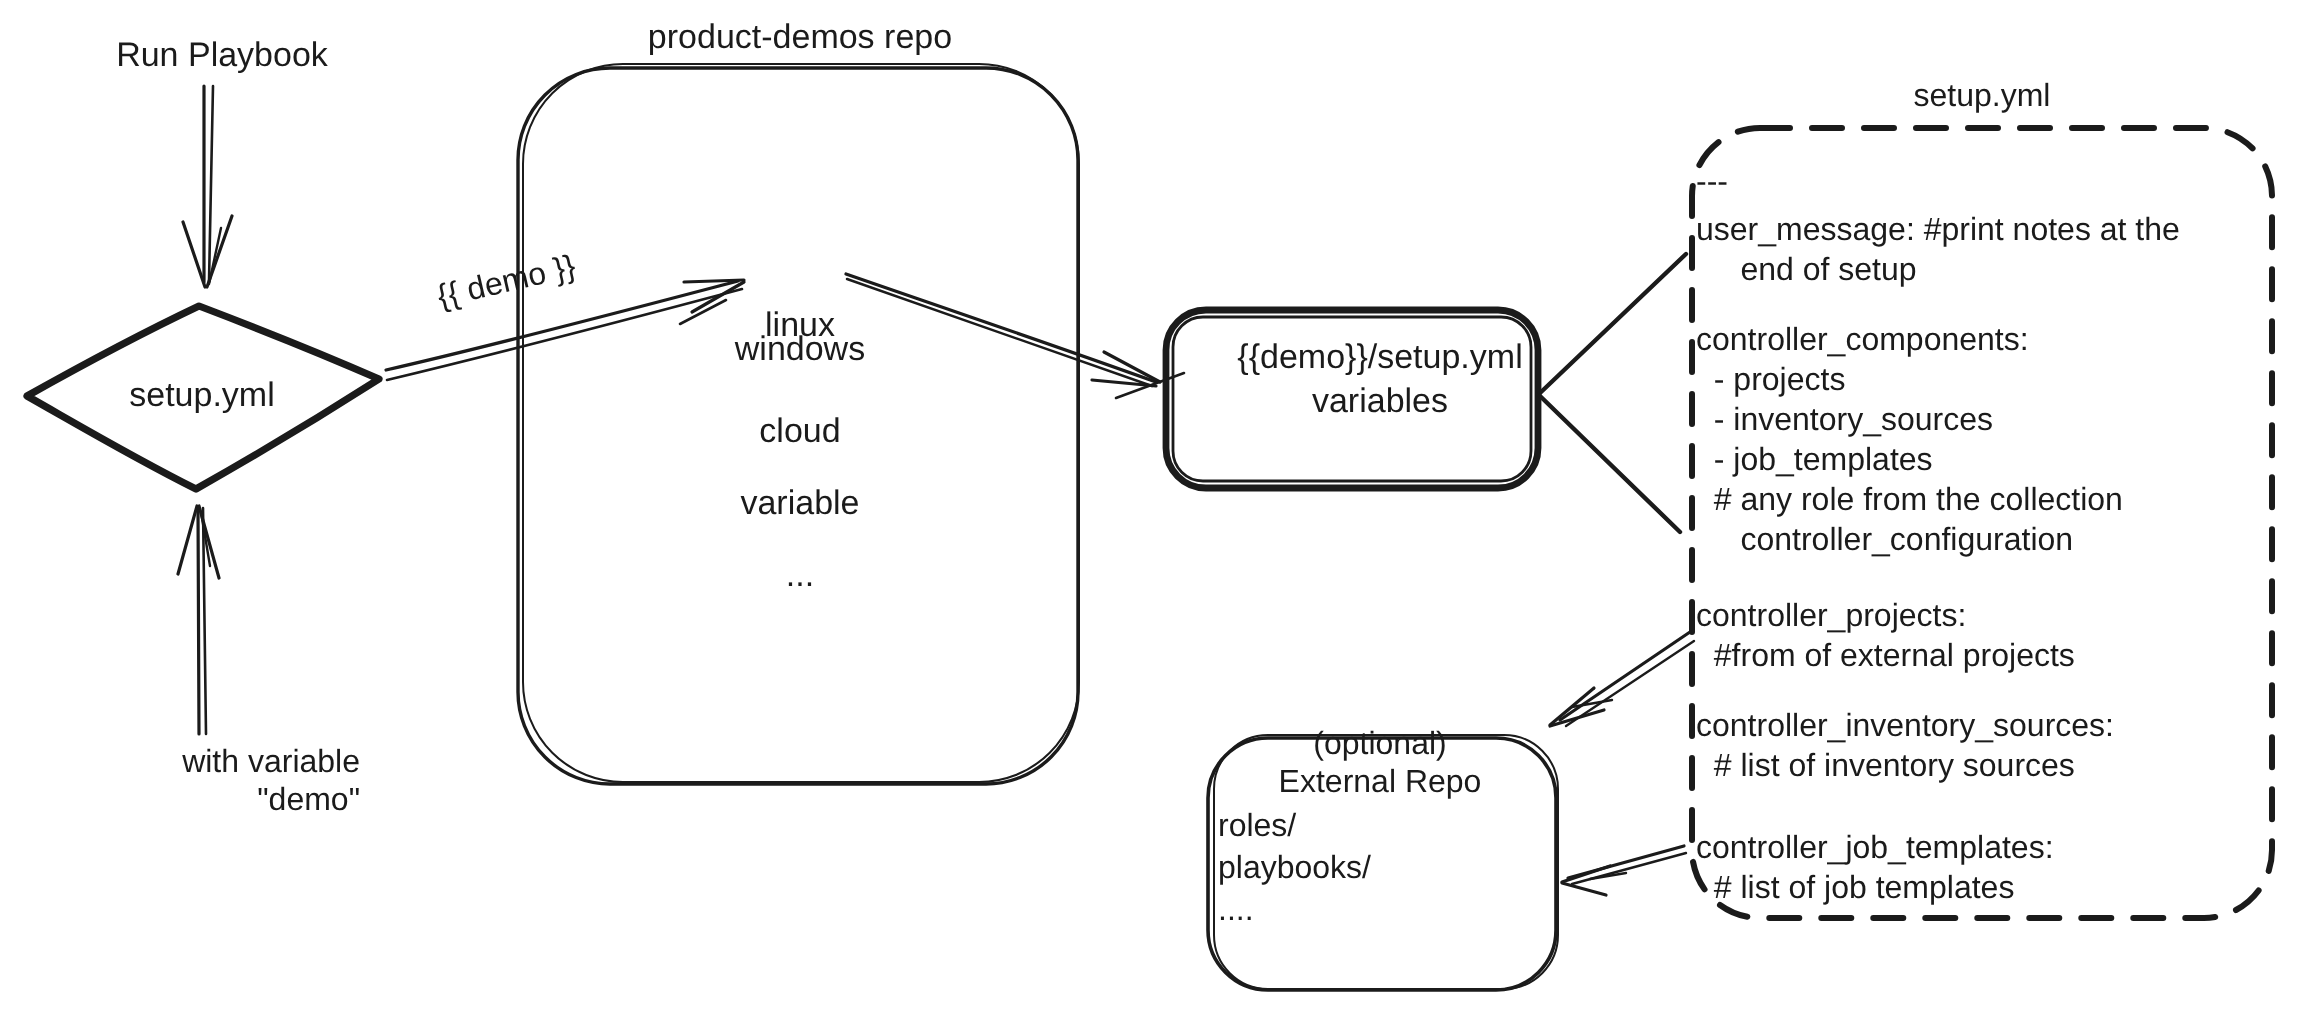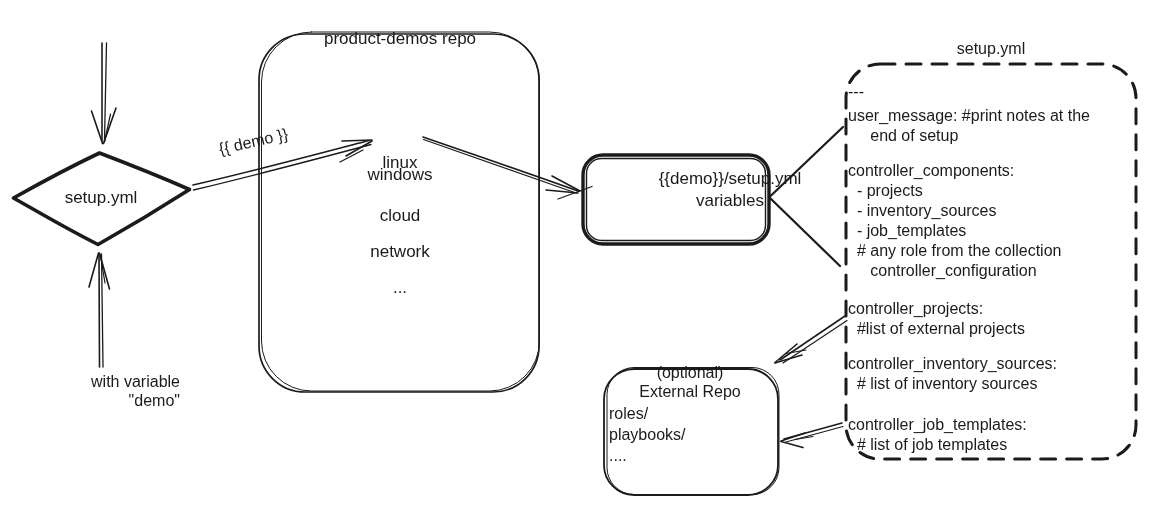--- a/index.html
+++ b/index.html
@@ -20,27 +20,27 @@
     line-height: 20px;
     font-size: 16px;
   }
   .center { text-align: center; }
   .t17 { font-size: 17px; }
   .t16 { font-size: 16px; }
   .run-label        { left: 50px;  top: 18px;  width: 122px; }
   .diamond-label    { left: 15px;  top: 188px; width: 172px; }
   .variable-label   { left: 25px;  top: 372px; width: 155px; line-height: 19px; text-align: right; }
   .demo-arrow-label { left: 217px; top: 140px; transform: rotate(-13deg); transform-origin: left top; }
-  .repo-title       { left: 300px; top: 9px;   width: 200px; margin-top: 20px; }
+  .repo-title       { left: 300px; top: 9px;   width: 200px; }
   .repo-item-0 { left: 330px; top: 126px; width: 140px; margin-top: 27px; }
   .repo-item-1 { left: 330px; top: 165px; width: 140px; }
   .repo-item-2 { left: 330px; top: 206px; width: 140px; }
   .repo-item-3 { left: 330px; top: 242px; width: 140px; }
   .repo-item-4 { left: 330px; top: 278px; width: 140px; }
-  .variables-label { left: 584px; top: 168px; width: 212px; line-height: 22px; padding-left: 40px; }
+  .variables-label { left: 584px; top: 168px; width: 212px; line-height: 22px; }
   .setup-title     { left: 845px; top: 39px;  width: 292px; }
   .yaml { left: 848px; line-height: 20px; font-size: 16px; }
   .yaml-b0 { top: 82px; }
   .yaml-b1 { top: 106px; }
   .yaml-b2 { top: 161px; }
   .yaml-b3 { top: 299px; }
   .yaml-b4 { top: 354px; }
   .yaml-b5 { top: 415px; }
   .external-title   { left: 600px; top: 324px; width: 180px; line-height: 19px; margin-top: 39px; }
   .external-content { left: 609px; top: 403px; line-height: 21px; }
@@ -119,51 +119,52 @@
 
     <g class="ink">
       <path d="M842 423 L784 439" stroke-width="1.6"></path>
       <path d="M843 426.5 L786 442" stroke-width="1.2"></path>
       <path d="M805 433 L781 441" stroke-width="1.6"></path>
       <path d="M803 447.5 L781 441.5" stroke-width="1.6"></path>
       <path d="M813 436.5 L795 439.5" stroke-width="1.2"></path>
     </g>
   </svg>
 
+  <div class="txt run-label center t17">Run Playbook</div>
 
   <div class="txt diamond-label center t17">setup.yml</div>
 
   <div class="txt variable-label center t16">with variable
 "demo"</div>
 
   <div class="txt demo-arrow-label t16">{{ demo }}</div>
 
   <div class="txt repo-title center t17">product-demos repo</div>
   <div class="txt repo-item-0 center t17">linux</div>
   <div class="txt repo-item-1 center t17">windows</div>
   <div class="txt repo-item-2 center t17">cloud</div>
-  <div class="txt repo-item-3 center t17">network</div>
+  <div class="txt repo-item-3 center t17">variable</div>
   <div class="txt repo-item-4 center t17">...</div>
 
   <div class="txt variables-label center t17">{{demo}}/setup.yml
 variables</div>
 
   <div class="txt setup-title center t16">setup.yml</div>
 
   <div class="txt yaml yaml-b0">---</div>
   <div class="txt yaml yaml-b1">user_message: #print notes at the
      end of setup</div>
   <div class="txt yaml yaml-b2">controller_components:
   - projects
   - inventory_sources
   - job_templates
   # any role from the collection
      controller_configuration</div>
   <div class="txt yaml yaml-b3">controller_projects:
-  #list of external projects</div>
+  #from of external projects</div>
   <div class="txt yaml yaml-b4">controller_inventory_sources:
   # list of inventory sources</div>
   <div class="txt yaml yaml-b5">controller_job_templates:
   # list of job templates</div>
 
   <div class="txt external-title center t16">(optional)
 External Repo</div>
   <div class="txt external-content t16">roles/
 playbooks/
 ....</div>

